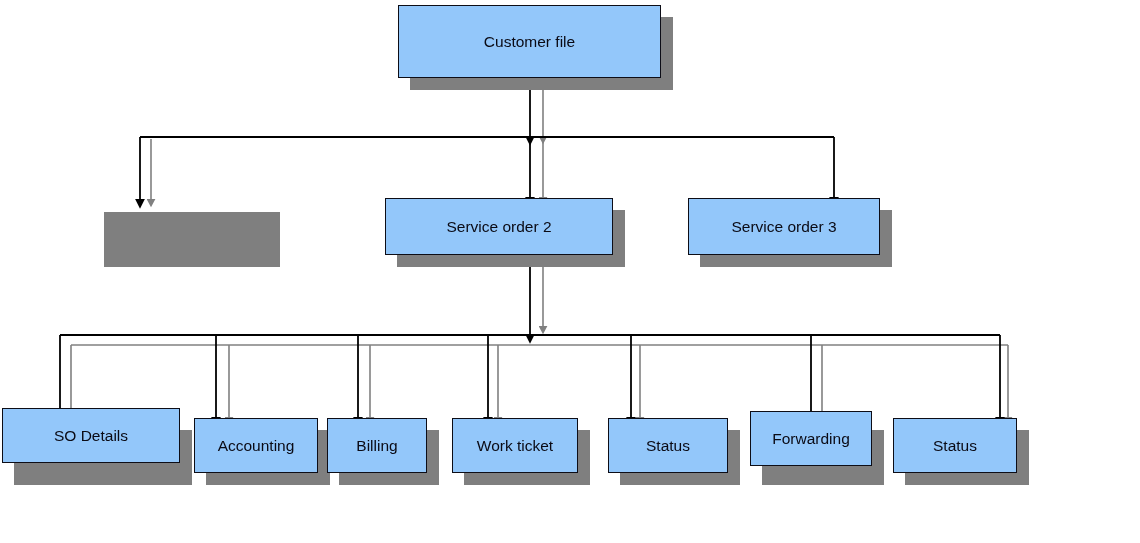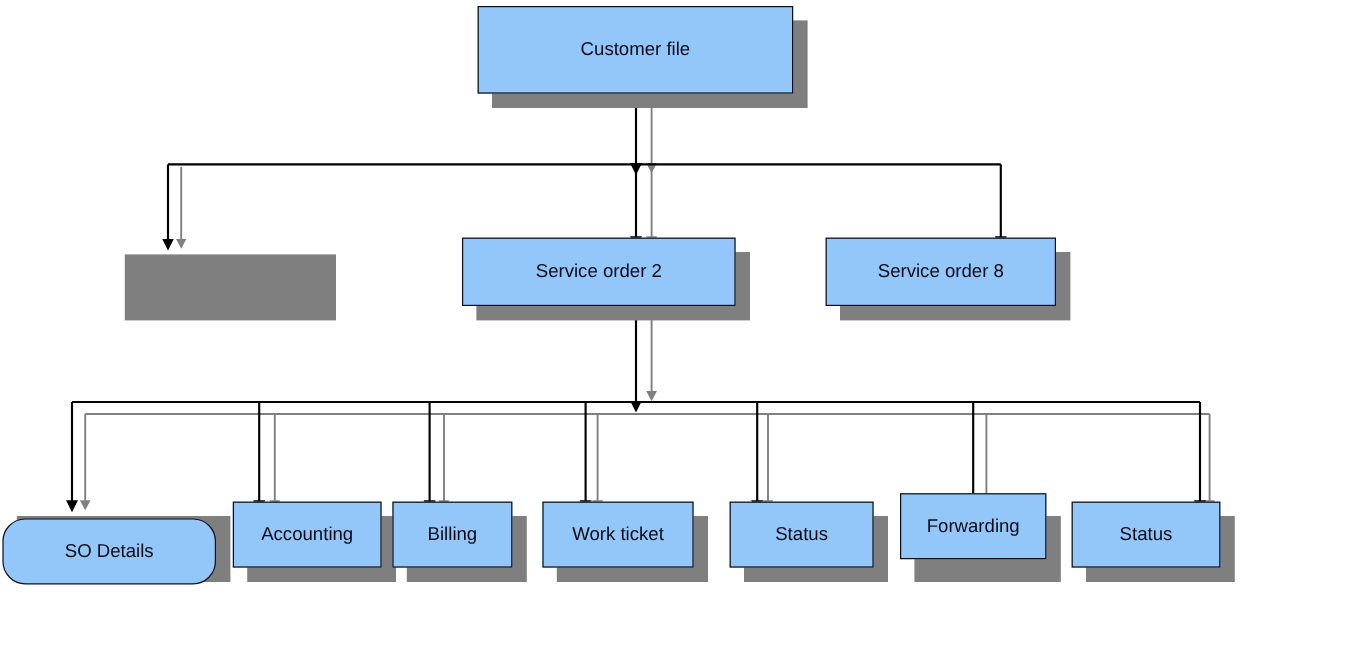--- a/index.html
+++ b/index.html
@@ -65,24 +65,24 @@
 
   <div class="shadow" style="left:410px;top:17px;width:263px;height:73px;"></div>
   <div class="node" style="left:398px;top:5px;width:263px;height:73px;">Customer file</div>
 
   <div class="shadow" style="left:104px;top:212px;width:176px;height:55px;"></div>
 
   <div class="shadow" style="left:397px;top:210px;width:228px;height:57px;"></div>
   <div class="node" style="left:385px;top:198px;width:228px;height:57px;text-align:center;">Service order 2</div>
 
   <div class="shadow" style="left:700px;top:210px;width:192px;height:57px;"></div>
-  <div class="node" style="left:688px;top:198px;width:192px;height:57px;">Service order 8</div>
+  <div class="node" style="left:688px;top:198px;width:192px;height:57px;">Service order 3</div>
 
   <div class="shadow" style="left:14px;top:430px;width:178px;height:55px;"></div>
-  <div class="node" style="left:2px;top:432px;width:178px;height:55px;border-radius:19px;">SO Details</div>
+  <div class="node" style="left:2px;top:408px;width:178px;height:55px;">SO Details</div>
 
   <div class="shadow" style="left:206px;top:430px;width:124px;height:55px;"></div>
   <div class="node" style="left:194px;top:418px;width:124px;height:55px;">Accounting</div>
 
   <div class="shadow" style="left:339px;top:430px;width:100px;height:55px;"></div>
   <div class="node" style="left:327px;top:418px;width:100px;height:55px;">Billing</div>
 
   <div class="shadow" style="left:464px;top:430px;width:126px;height:55px;"></div>
   <div class="node" style="left:452px;top:418px;width:126px;height:55px;">Work ticket</div>
 

